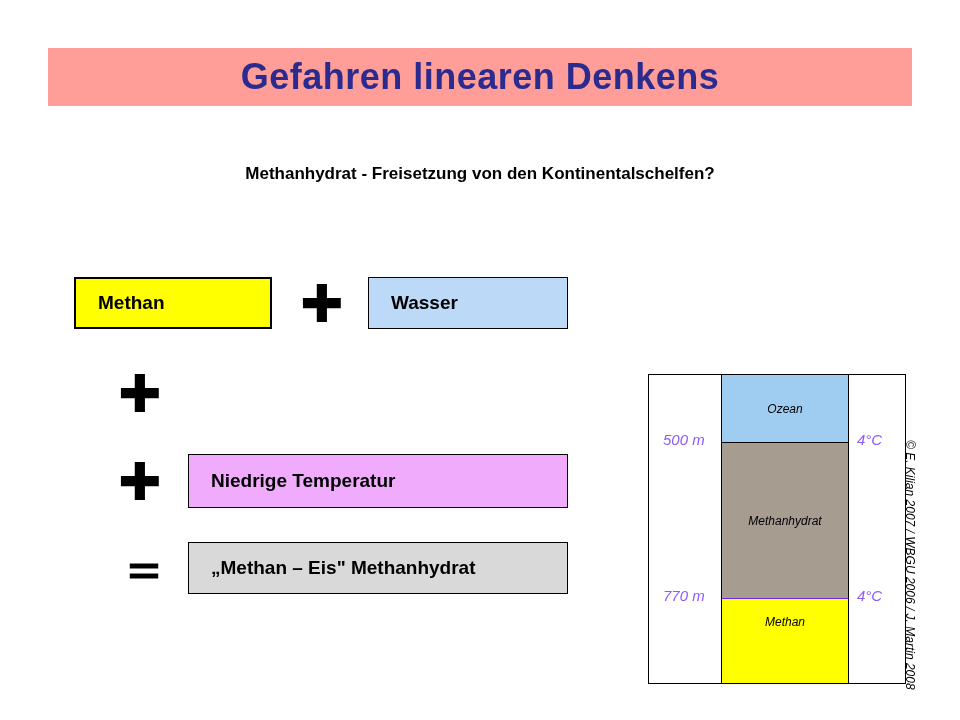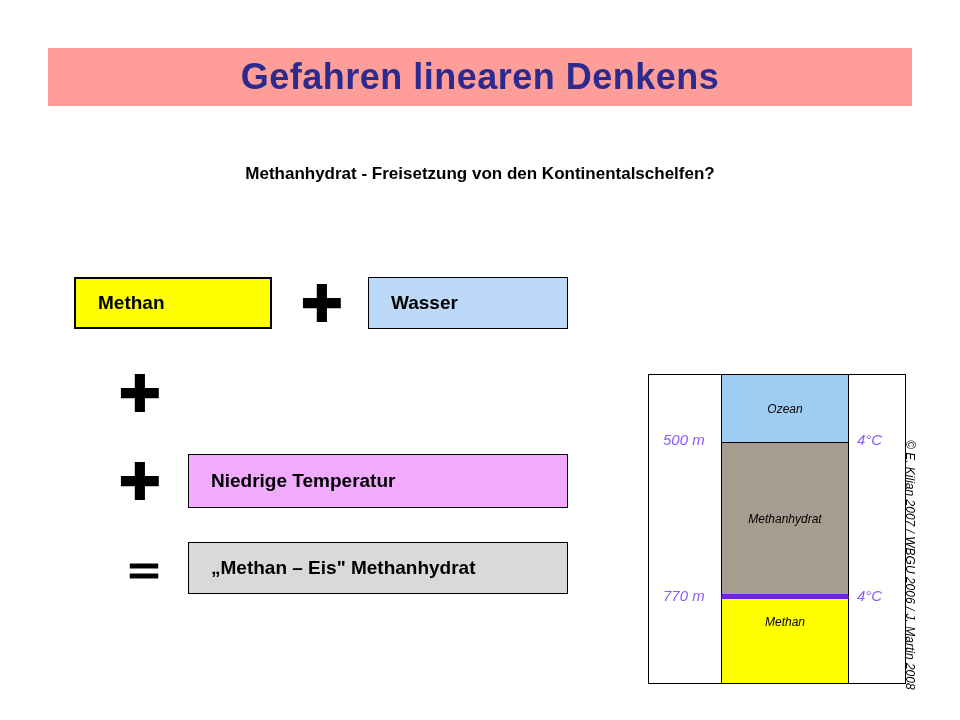--- a/index.html
+++ b/index.html
@@ -186,21 +186,21 @@
   #seg-ozean {
     top: 0;
     height: 68px;
     background: #9fcdf2;
     border-bottom: 1px solid #000000;
   }
   #seg-hydrat {
     top: 68px;
     height: 156px;
     background: #a69c90;
-    border-bottom: 5px solid #6d28d9;
+    border-bottom: 1px solid #6d28d9;
   }
   #seg-methan {
     top: 224px;
     height: 84px;
     background: #ffff00;
     align-items: flex-start;
     padding-top: 16px;
   }
 
   .col-label {

